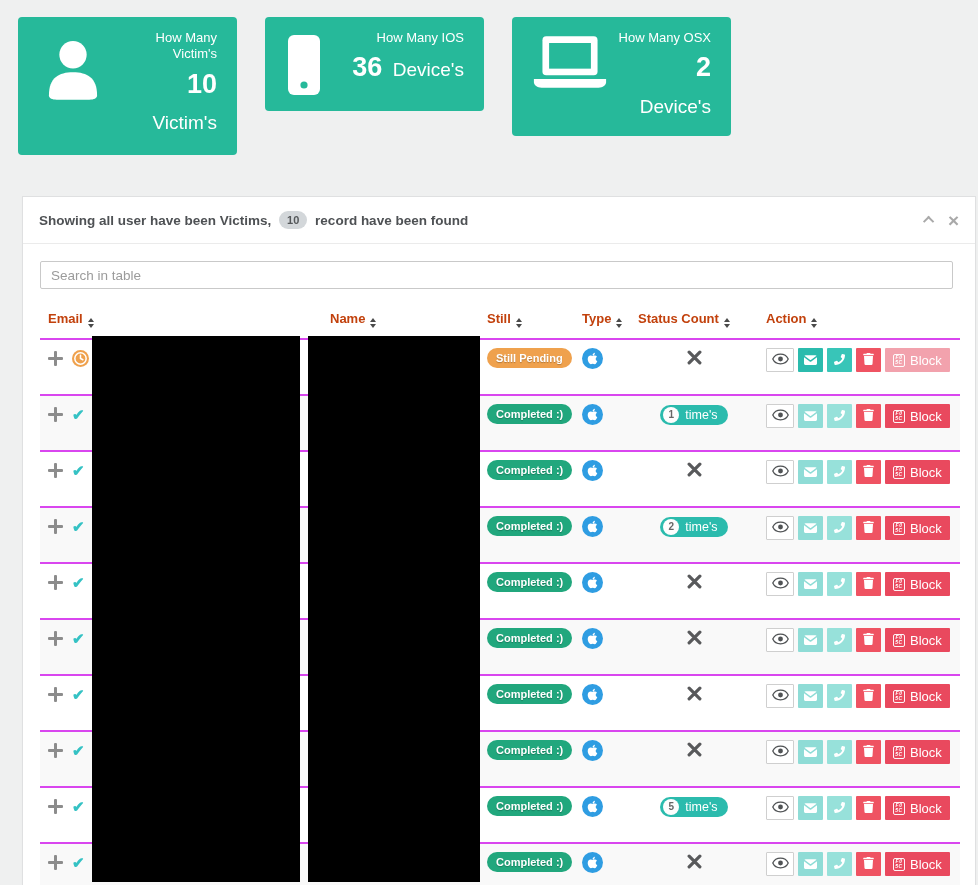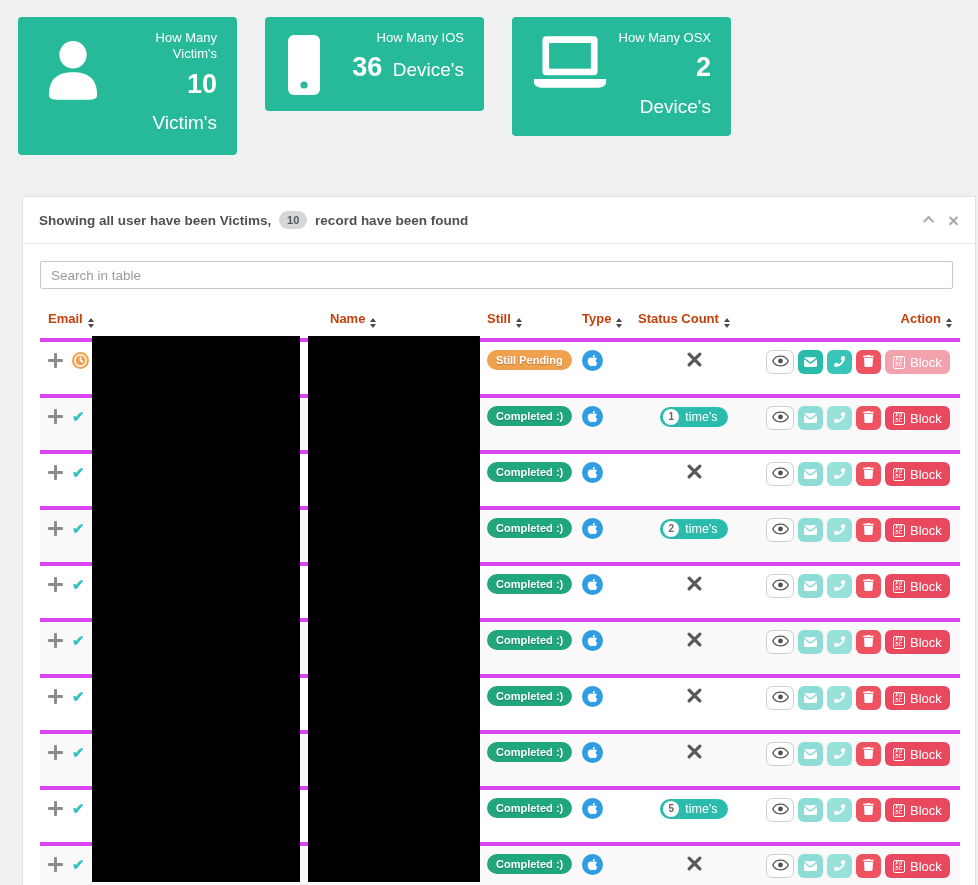--- a/index.html
+++ b/index.html
@@ -59,27 +59,27 @@
   .search-input::placeholder{ color:#9b9b9b; }
 
   
   table{ width:920px; border-collapse:collapse; table-layout:fixed; }
   col.c-email{width:282px;} col.c-name{width:157px;} col.c-status{width:95px;}
   col.c-type{width:56px;} col.c-logged{width:128px;} col.c-action{width:202px;}
   th{
     text-align:left; font-size:13px; color:#c2410c; padding:9px 8px 10px 8px;
     border-bottom:1px solid #dedede; cursor:pointer; white-space:nowrap;
   }
-  th.center{ text-align:right; }
+  th.center{ text-align:left; }
   .sort{ display:inline-flex; flex-direction:column; gap:2px; margin-left:5px; vertical-align:1px; }
   .sort i{ width:0; height:0; border-left:3.5px solid transparent; border-right:3.5px solid transparent; }
   .sort .up{ border-bottom:4px solid #4a4a4a; }
   .sort .down{ border-top:4px solid #4a4a4a; }
 
-  td{ height:56px; vertical-align:top; padding:8px 8px; border-top:4px solid #d946ef; }
+  td{ height:56px; vertical-align:top; padding:8px 8px; border-top:2px solid #d946ef; }
   tbody tr:nth-child(even){ background:#f9f9f9; }
   .cell-flex{ display:flex; align-items:flex-start; gap:9px; }
 
   .plus-icon{ position:relative; width:15px; height:15px; display:inline-block; margin-top:3px; cursor:pointer; }
   .plus-icon::before{ content:""; position:absolute; left:0; top:6px; width:15px; height:3.4px; background:#8c8c8c; border-radius:1px; }
   .plus-icon::after{ content:""; position:absolute; left:6px; top:0; width:3.4px; height:15px; background:#8c8c8c; border-radius:1px; }
   .check-glyph{ color:#35c2c4; font-size:15px; font-weight:bold; margin-top:2px; }
   .clock-wrap{ margin-top:2px; }
 
   .status-badge{
@@ -101,21 +101,21 @@
     display:inline-flex; align-items:center; gap:6px; background:#2bbbad; color:#fff;
     font-size:12.5px; border-radius:12px; padding:2px 10px 2px 3px;
   }
   .count-circle{
     width:16px; height:16px; border-radius:50%; background:#fdfdfd; color:#666;
     font-size:10px; font-weight:bold; display:inline-flex; align-items:center; justify-content:center;
   }
 
   .actions{ display:flex; gap:4px; align-items:flex-start; }
   .abtn{
-    height:24px; border:none; border-radius:6px; display:inline-flex; align-items:center;
+    height:24px; border:none; border-radius:1px; display:inline-flex; align-items:center;
     justify-content:center; cursor:pointer; padding:0;
   }
   .eye-btn{ width:28px; background:#fff; border:1px solid #cfcfcf; }
   .mail-btn{ width:25px; background:#2bbbad; }
   .phone-btn{ width:25px; background:#38c5b8; }
   .trash-btn{ width:25px; background:#ef5362; }
   .block-btn{ padding:0 8px; gap:5px; background:#e9495e; color:#fff; font-size:13px; font-family:"Liberation Sans", sans-serif; }
   .mail-btn.faded{ background:#8fdcd6; }
   .phone-btn.faded{ background:#97e1da; }
   .block-btn.faded{ background:#f2a2ad; }

